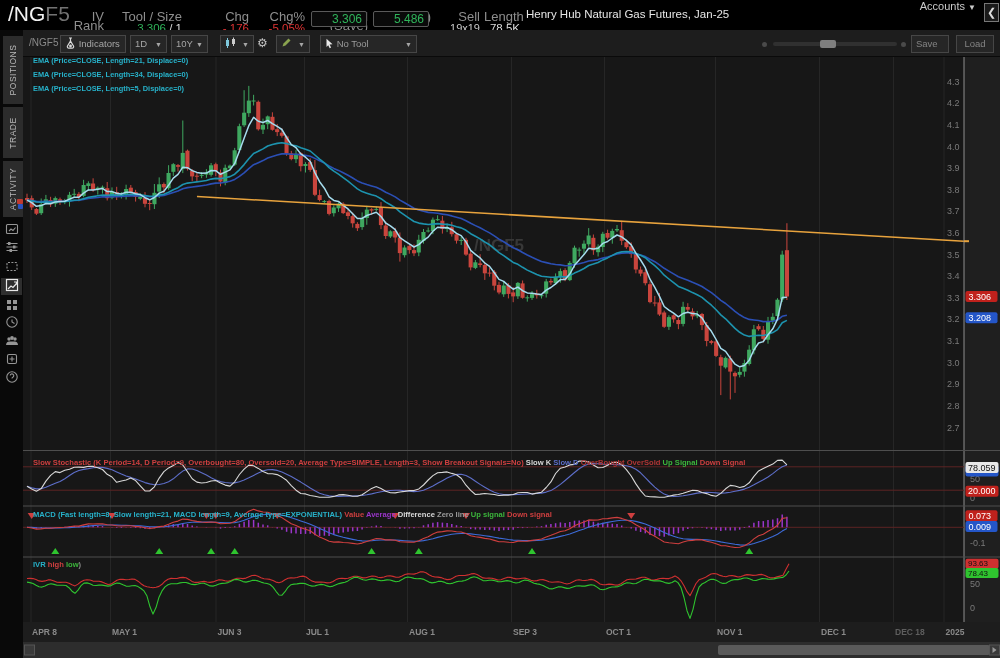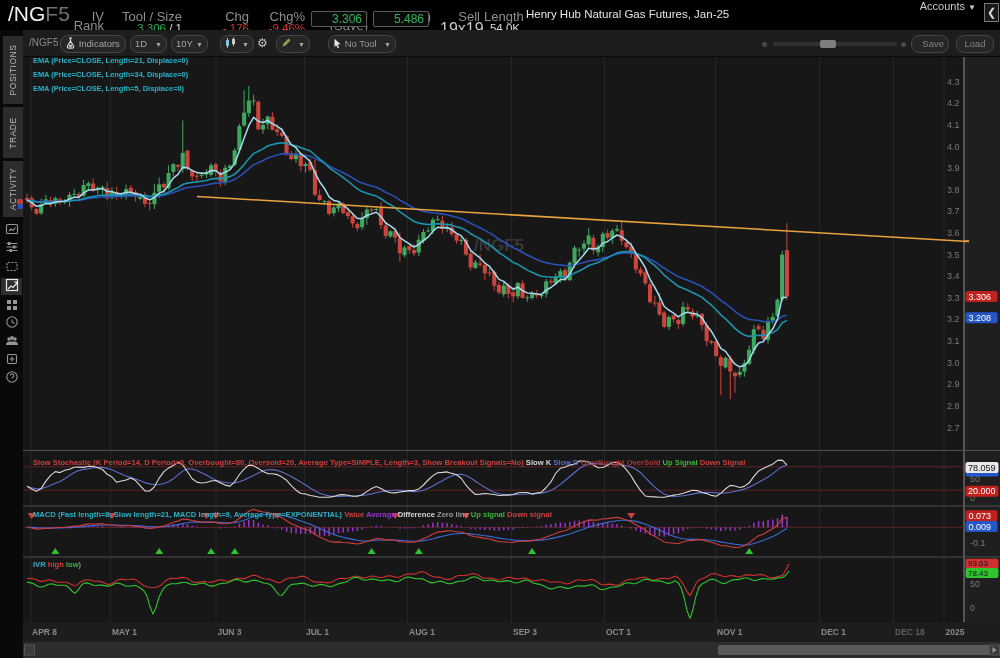--- a/index.html
+++ b/index.html
@@ -7,21 +7,21 @@
 .fld .lab{font-size:13px;color:#8e8e8e;display:block;line-height:9px;margin-top:12px}
 .fld .val{font-size:11.5px;color:#dedede;display:block;line-height:15px}
 .grn{color:#2fb45a}.red{color:#e03434}.fld .val.red{color:#e03434}
 .sym{position:absolute;left:8px;top:2px;font-size:21px;color:#f2f2f2}
 .sym span{color:#737373}
 .qbox{position:absolute;top:11px;height:16px;width:56px;border:1px solid #5a5a5a;border-radius:2px;background:#0a0a0a;font-size:12px;color:#2fb45a;text-align:right;padding:0 4px;line-height:14px}
 .desc{position:absolute;left:526px;top:8px;font-size:11.5px;color:#e6e6e6}
 .accounts{position:absolute;right:24px;top:0;font-size:11px;color:#cacaca}
 .collapse{position:absolute;right:1px;top:3px;width:15px;height:19px;border:1px solid #777;background:#1a1a1a;color:#ddd;font-size:11px;text-align:center;line-height:17px}
 .toolbar{position:absolute;left:23px;top:30px;width:977px;height:27px;background:#1d1d1d;border-bottom:1px solid #0a0a0a}
-.tbtn{position:absolute;top:5px;height:18px;background:#262626;border:1px solid #464646;border-radius:8px;color:#a6a6a6;font-size:9.5px;line-height:16px;padding:0 4px;white-space:nowrap;overflow:hidden}
+.tbtn{position:absolute;top:5px;height:18px;background:#262626;border:1px solid #464646;border-radius:0;color:#a6a6a6;font-size:9.5px;line-height:16px;padding:0 4px;white-space:nowrap;overflow:hidden}
 .sidebar{position:absolute;left:0;top:30px;width:23px;height:628px;background:#090909}
 .vtab{position:absolute;left:3px;width:20px;background:#2c2c2c;color:#b8b8b8;font-size:8.5px}
 .vtab span{position:absolute;left:50%;top:50%;transform:translate(-50%,-50%) rotate(180deg);writing-mode:vertical-rl;white-space:nowrap;letter-spacing:.5px}
 .sicon{position:absolute;left:5px;width:14px;height:14px}
 </style></head><body>
 <div class="topbar">
   <div class="sym">/NG<span>F5</span></div>
   <div class="fld" style="left:64px;width:40px">
       <span class="lab">IV Rank</span>
       <span class="val">87.0</span>
@@ -29,37 +29,37 @@
   <div class="fld" style="left:118px;width:64px">
       <span class="lab">Tool / Size</span>
       <span class="val"><span class="grn">3.306</span> / 1</span>
     </div>
   <div class="fld" style="left:200px;width:49px">
       <span class="lab">Chg</span>
       <span class="val red">-.176</span>
     </div>
   <div class="fld" style="left:254px;width:51px">
       <span class="lab">Chg%</span>
-      <span class="val red">-9.46%</span>
+      <span class="val red">-5.05%</span>
     </div>
   <div class="fld" style="left:311px;width:57px">
       <span class="lab">Bid (Save)</span>
     </div>
   <div class="qbox" style="left:311px">3.306</div>
   <div class="fld" style="left:373px;width:58px">
       <span class="lab">Ask (Buy)</span>
     </div>
   <div class="qbox" style="left:373px">5.486</div>
   <div class="fld" style="left:440px;width:40px">
       <span class="lab">Sell</span>
-      <span class="val" style="font-size:16px;color:#c8c8c8">19x19</span>
+      <span class="val" style="font-size:11px;color:#c8c8c8">19x19</span>
     </div>
   <div class="fld" style="left:484px;width:36px">
       <span class="lab">Length</span>
-      <span class="val">54.0K</span>
+      <span class="val">78.5K</span>
     </div>
   <div class="desc">Henry Hub Natural Gas Futures, Jan-25</div>
   <div class="accounts">Accounts <span style="font-size:8px">▼</span></div>
   <div class="collapse">❮</div>
 </div>
 <div class="toolbar">
   <div style="position:absolute;left:6px;top:7px;font-size:10px;color:#8a8a8a">/NGF5</div>
   <div class="tbtn" style="left:37px;width:66px"><svg width="11" height="12" viewBox="0 0 11 12" style="vertical-align:-2px">
         <path d="M4 1 h3 M5.5 1 v3 l3 5 a1.5 1.5 0 0 1 -1.3 2.2 h-3.4 a1.5 1.5 0 0 1 -1.3 -2.2 l3-5 z" fill="none" stroke="#d8d8d8" stroke-width="1.2"></path>
         <circle cx="5.5" cy="9" r="1.4" fill="#d8d8d8"></circle>
@@ -69,28 +69,28 @@
   <div class="tbtn" style="left:197px;width:34px"><svg width="12" height="12" viewBox="0 0 12 12" style="vertical-align:-2px">
         <rect x="1" y="3" width="3" height="6" fill="#7fc8dc"></rect>
         <line x1="2.5" y1="1" x2="2.5" y2="11" stroke="#7fc8dc"></line>
         <rect x="7" y="2" width="3" height="5" fill="#cccccc"></rect>
         <line x1="8.5" y1="0.5" x2="8.5" y2="9" stroke="#cccccc"></line>
       </svg><span style="float:right;font-size:7px;margin-top:1px">▼</span></div>
   <div style="position:absolute;left:234px;top:6px;font-size:12px;color:#c2c2c2">⚙</div>
   <div class="tbtn" style="left:253px;width:34px"><svg width="11" height="11" viewBox="0 0 11 11" style="vertical-align:-1px">
         <path d="M1.5 9.5 l1-3 5-5 2 2 -5 5 z" fill="#8aa34f"></path>
       </svg><span style="float:right;font-size:7px;margin-top:1px">▼</span></div>
-  <div class="tbtn" style="left:305px;width:68px"><svg width="9" height="11" viewBox="0 0 9 11" style="vertical-align:-2px">
+  <div class="tbtn" style="left:297px;width:97px"><svg width="9" height="11" viewBox="0 0 9 11" style="vertical-align:-2px">
         <path d="M1.5 0.8 L7.5 6.2 L4.6 6.5 L6.1 9.6 L4.7 10.3 L3.2 7.2 L1.5 9 Z" fill="#e8e8e8"></path>
       </svg> <span style="color:#9a9a9a">No Tool</span><span style="float:right;font-size:7px;margin-top:1px">▼</span></div>
   <div style="position:absolute;left:739px;top:12px;width:5px;height:5px;border-radius:50%;background:#4a4a4a"></div>
   <div style="position:absolute;left:750px;top:12px;width:124px;height:4px;background:#303030;border-radius:2px"></div>
   <div style="position:absolute;left:797px;top:10px;width:16px;height:8px;background:#7f7f7f;border-radius:2px"></div>
   <div style="position:absolute;left:878px;top:12px;width:5px;height:5px;border-radius:50%;background:#4a4a4a"></div>
-  <div class="tbtn" style="left:888px;width:38px;text-align:right;color:#848484">Save</div>
+  <div class="tbtn" style="left:888px;width:38px;text-align:left;color:#848484">Save</div>
   <div class="tbtn" style="left:933px;width:38px;text-align:center;color:#848484">Load</div>
 </div>
 <div class="sidebar">
   <div class="vtab" style="top:6px;height:68px">
       <span>POSITIONS</span>
     </div>
   <div class="vtab" style="top:77px;height:51px">
       <span>TRADE</span>
     </div>
   <div class="vtab" style="top:131px;height:56px">

